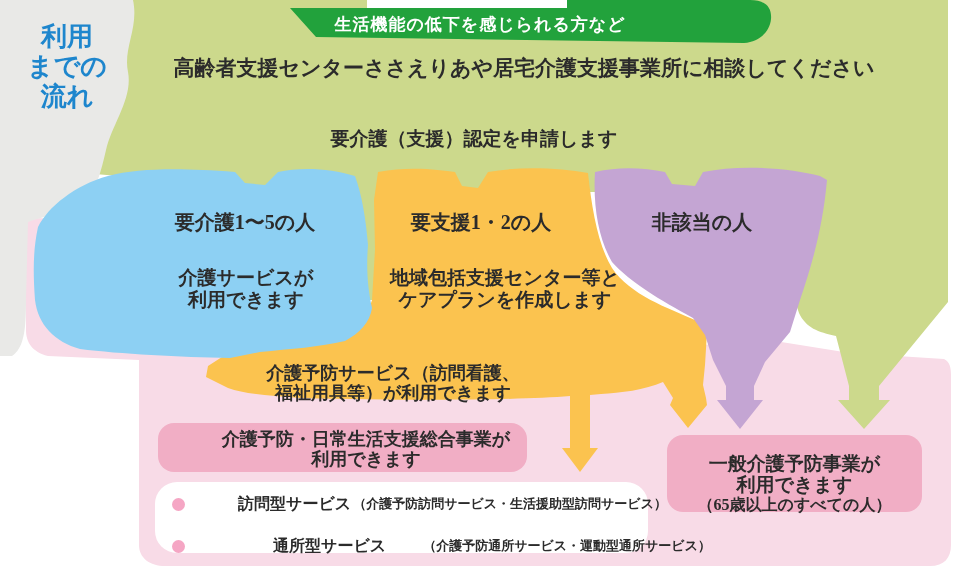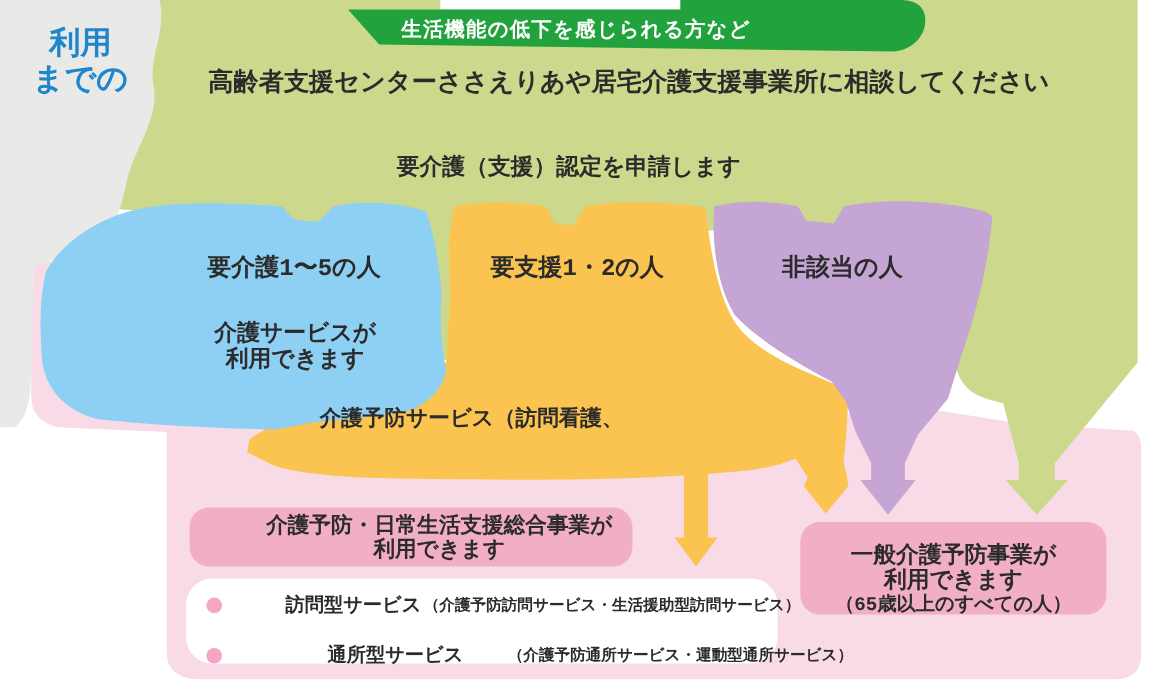--- a/index.html
+++ b/index.html
@@ -1,35 +1,35 @@
 <!DOCTYPE html>
 <html><head>
 <meta charset="utf-8">
 <style>
   html,body{margin:0;padding:0;background:#ffffff;}
   #stage{
     position:relative;width:960px;height:573px;overflow:hidden;
     background:#ffffff;
-    font-family:Liberation Mono, monospace;
+    font-family:Liberation Serif, serif;
     color:#2b2b2b;
   }
   #stage svg{position:absolute;left:0;top:0;}
   .txt{position:absolute;text-align:center;white-space:nowrap;font-weight:bold;}
   .sidebar-title{left:17px;top:22px;width:100px;font-size:26px;line-height:30px;color:#1e86cd;}
   .banner-label{left:300px;top:13px;width:360px;font-size:17px;color:#ffffff;letter-spacing:1px;}
   .consult{left:164px;top:54px;width:720px;font-size:21px;}
   .apply{left:294px;top:126px;width:360px;font-size:19px;}
   .b-title{top:209px;font-size:20px;}
   .b-body{top:267px;font-size:19px;line-height:22px;}
   .kaigo-title{left:125px;width:240px;}
   .kaigo-body{left:126px;width:240px;}
   .shien-title{left:381px;width:200px;}
   .shien-body{left:375px;width:260px;}
   .higaito-title{left:622px;width:160px;}
-  .prevention-note{left:248px;top:340px;width:290px;font-size:18px;line-height:20px;}
+  .prevention-note{left:248px;top:363px;width:290px;font-size:18px;line-height:20px;}
   .round-box{position:absolute;border-radius:16px;text-align:center;font-weight:bold;box-sizing:border-box;}
   .sogo-box{left:158px;top:423px;width:369px;height:49px;background:#f1aec5;
             font-size:18px;line-height:20px;padding-top:6px;padding-left:47px;}
   .ippan-box{left:667px;top:435px;width:255px;height:77px;background:#f1aec5;padding-top:18px;}
   .ippan-box .l1,.ippan-box .l2{font-size:19px;line-height:21px;}
   .ippan-box .l3{font-size:16px;line-height:19px;}
   .services-box{left:155px;top:482px;width:493px;height:71px;background:#ffffff;border-radius:22px;}
   .service-row{position:absolute;left:17px;display:flex;align-items:center;white-space:nowrap;height:20px;}
   .service-row.r1{top:12px;}
   .service-row.r2{top:54px;gap:35px;}
@@ -79,36 +79,42 @@
          L713,360 L705,335 L693,318 C660,300 630,282 612,262 C598,238 593,205 595,172 Z" fill="#c4a5d3"></path>
 
     <rect x="367" y="0" width="200" height="8" fill="#ffffff"></rect>
 
     <path d="M290,8 L567,8 L567,0 L750,0 C766,0 772,8 771,19 C770,31 760,42 744,43 L316,37 Z" fill="#22a23c"></path>
   </svg>
 
   <div class="txt sidebar-title">
     <div>利用</div>
     <div>までの</div>
+    <div>流れ</div>
   </div>
 
   <div class="txt consult">高齢者支援センターささえりあや居宅介護支援事業所に相談してください</div>
 
   <div class="txt banner-label">生活機能の低下を感じられる方など</div>
   <div class="txt apply">要介護（支援）認定を申請します</div>
 
   <div class="txt b-title kaigo-title">要介護1〜5の人</div>
   <div class="txt b-body kaigo-body">
     <div>介護サービスが</div>
     <div>利用できます</div>
   </div>
 
   <div class="txt b-title shien-title">要支援1・2の人</div>
+  <div class="txt b-body shien-body">
+    <div>地域包括支援センター等と</div>
+    <div>ケアプランを作成します</div>
+  </div>
   <div class="txt prevention-note">
     <div>介護予防サービス（訪問看護、</div>
+    <div>福祉用具等）が利用できます</div>
   </div>
 
   <div class="txt b-title higaito-title">非該当の人</div>
 
   <div class="round-box sogo-box">
     <div>介護予防・日常生活支援総合事業が</div>
     <div>利用できます</div>
   </div>
 
   <div class="round-box ippan-box">

